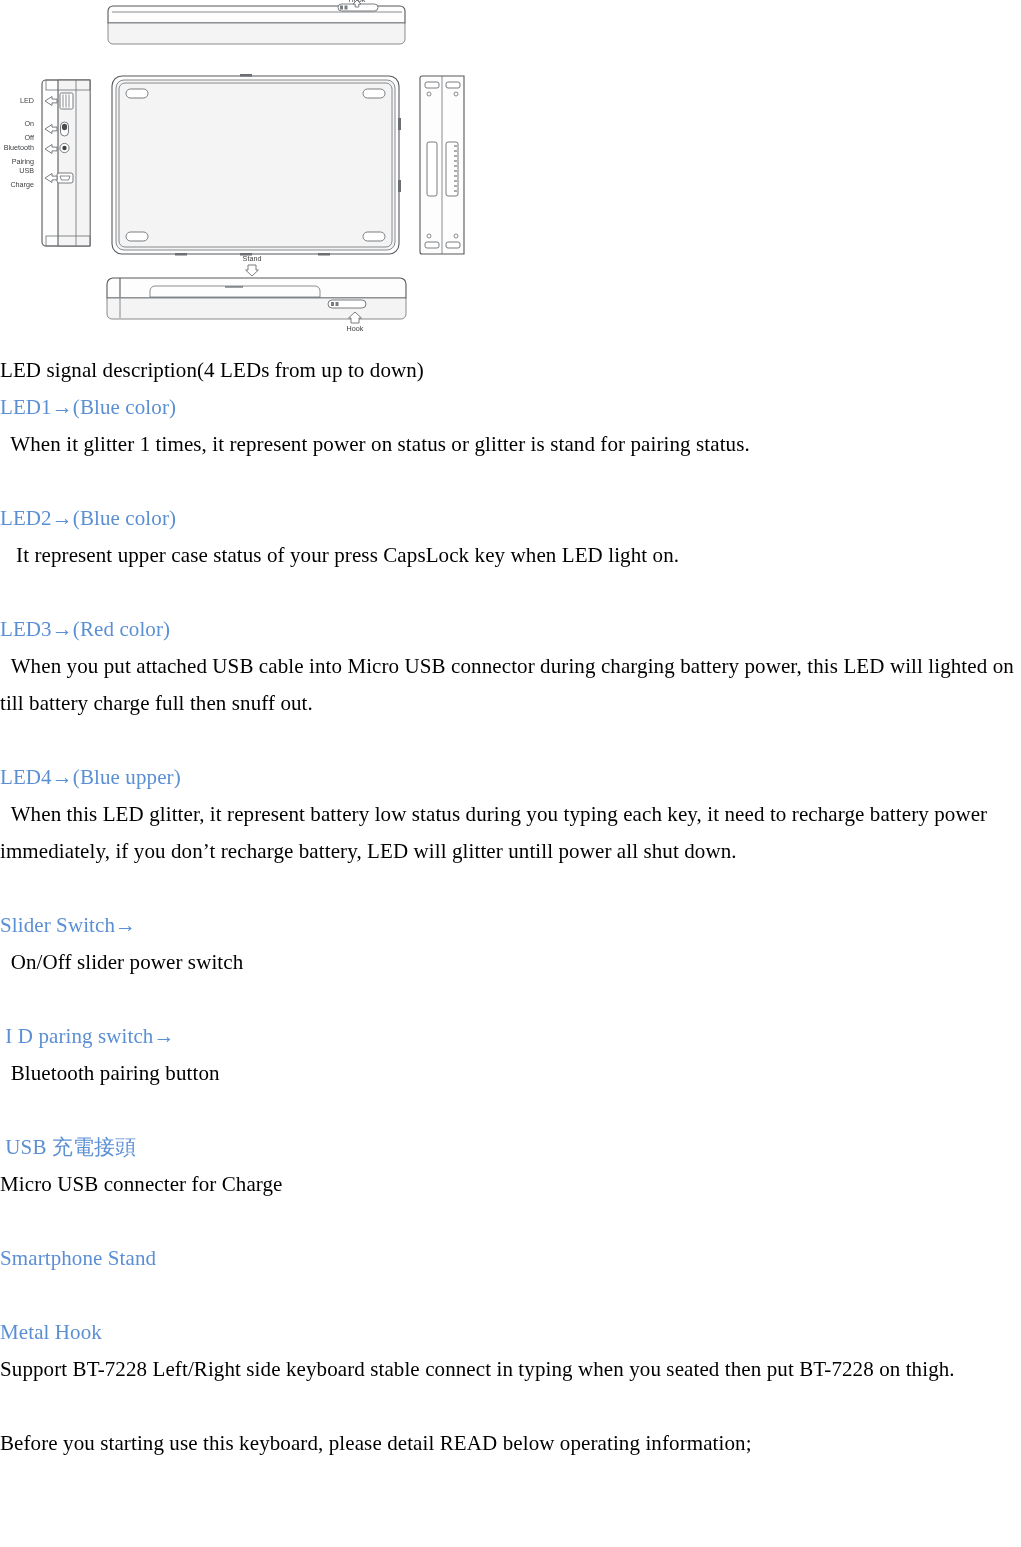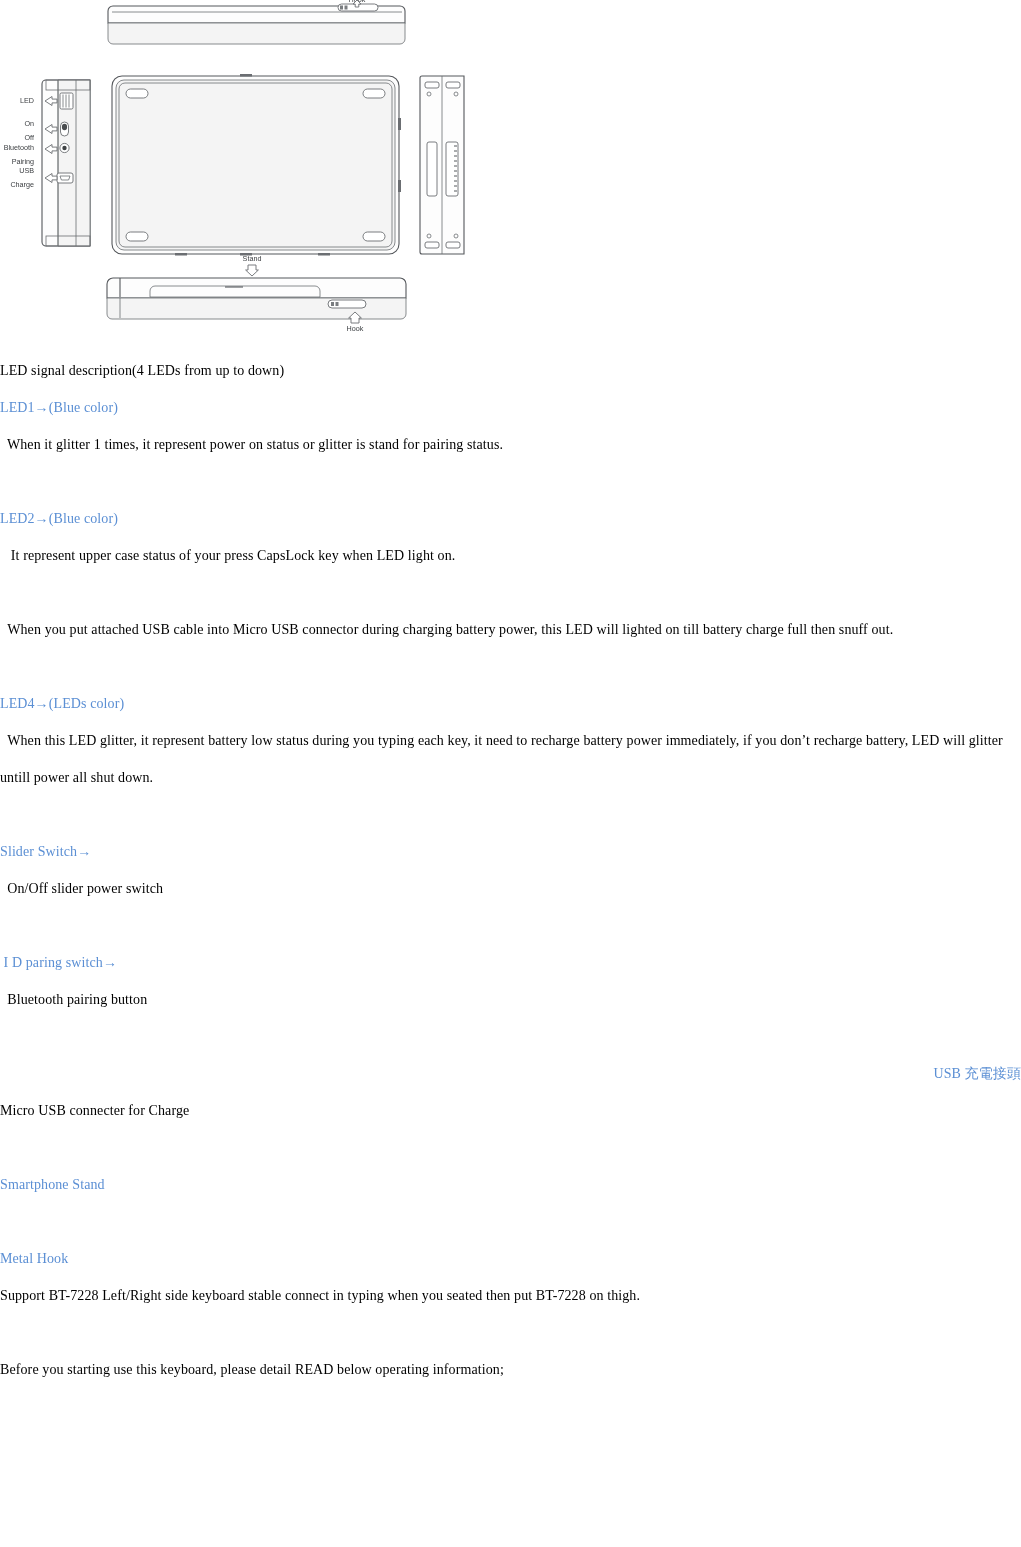--- a/index.html
+++ b/index.html
@@ -33,21 +33,21 @@
   }
 
   
   #doc-body {
     position: absolute;
     left: 0;
     top: 352px;
     width: 1021px;
   }
   .line {
-    font-size: 14px;
+    font-size: 21px;
     line-height: 37px;
     height: 37px;
     white-space: pre;
     letter-spacing: 0.1px;
   }
   .line.wrap {
     white-space: pre-wrap;
     height: auto;
   }
   .blue {
@@ -56,21 +56,20 @@
   .blank {
     height: 37px;
   }
   .heading-ul {
     font-weight: bold;
     text-decoration: underline;
     color: #000000;
   }
   .cjk {
     font-family: "Liberation Serif", "DejaVu Serif", serif;
-    text-align: right;
   }
 </style>
 </head>
 <body>
 
 <div id="diagram-area">
   <svg id="diagram-svg" viewBox="0 0 1021 352" xmlns="http://www.w3.org/2000/svg">
     <defs>
       <style>
         .ln  { fill: none; stroke: #55585c; stroke-width: 1.1; }
@@ -226,24 +225,25 @@
   <div class="line">LED signal description(4 LEDs from up to down)</div>
 
   <div class="line blue">LED1→(Blue color)</div>
   <div class="line">  When it glitter 1 times, it represent power on status or glitter is stand for pairing status.</div>
   <div class="blank"></div>
 
   <div class="line blue">LED2→(Blue color)</div>
   <div class="line">   It represent upper case status of your press CapsLock key when LED light on.</div>
   <div class="blank"></div>
 
+  <div class="line blue">LED3→(Red color)</div>
   <div class="line wrap">  When you put attached USB cable into Micro USB connector during charging battery power, this LED will lighted on till battery charge full then snuff out.</div>
   <div class="blank"></div>
 
-  <div class="line blue">LED4→(LEDs color)</div>
+  <div class="line blue">LED4→(Blue upper)</div>
   <div class="line wrap">  When this LED glitter, it represent battery low status during you typing each key, it need to recharge battery power immediately, if you don’t recharge battery, LED will glitter untill power all shut down.</div>
   <div class="blank"></div>
 
   <div class="line blue">Slider Switch→</div>
   <div class="line">  On/Off slider power switch</div>
   <div class="blank"></div>
 
   <div class="line blue"> I D paring switch→</div>
   <div class="line">  Bluetooth pairing button</div>
   <div class="blank"></div>

